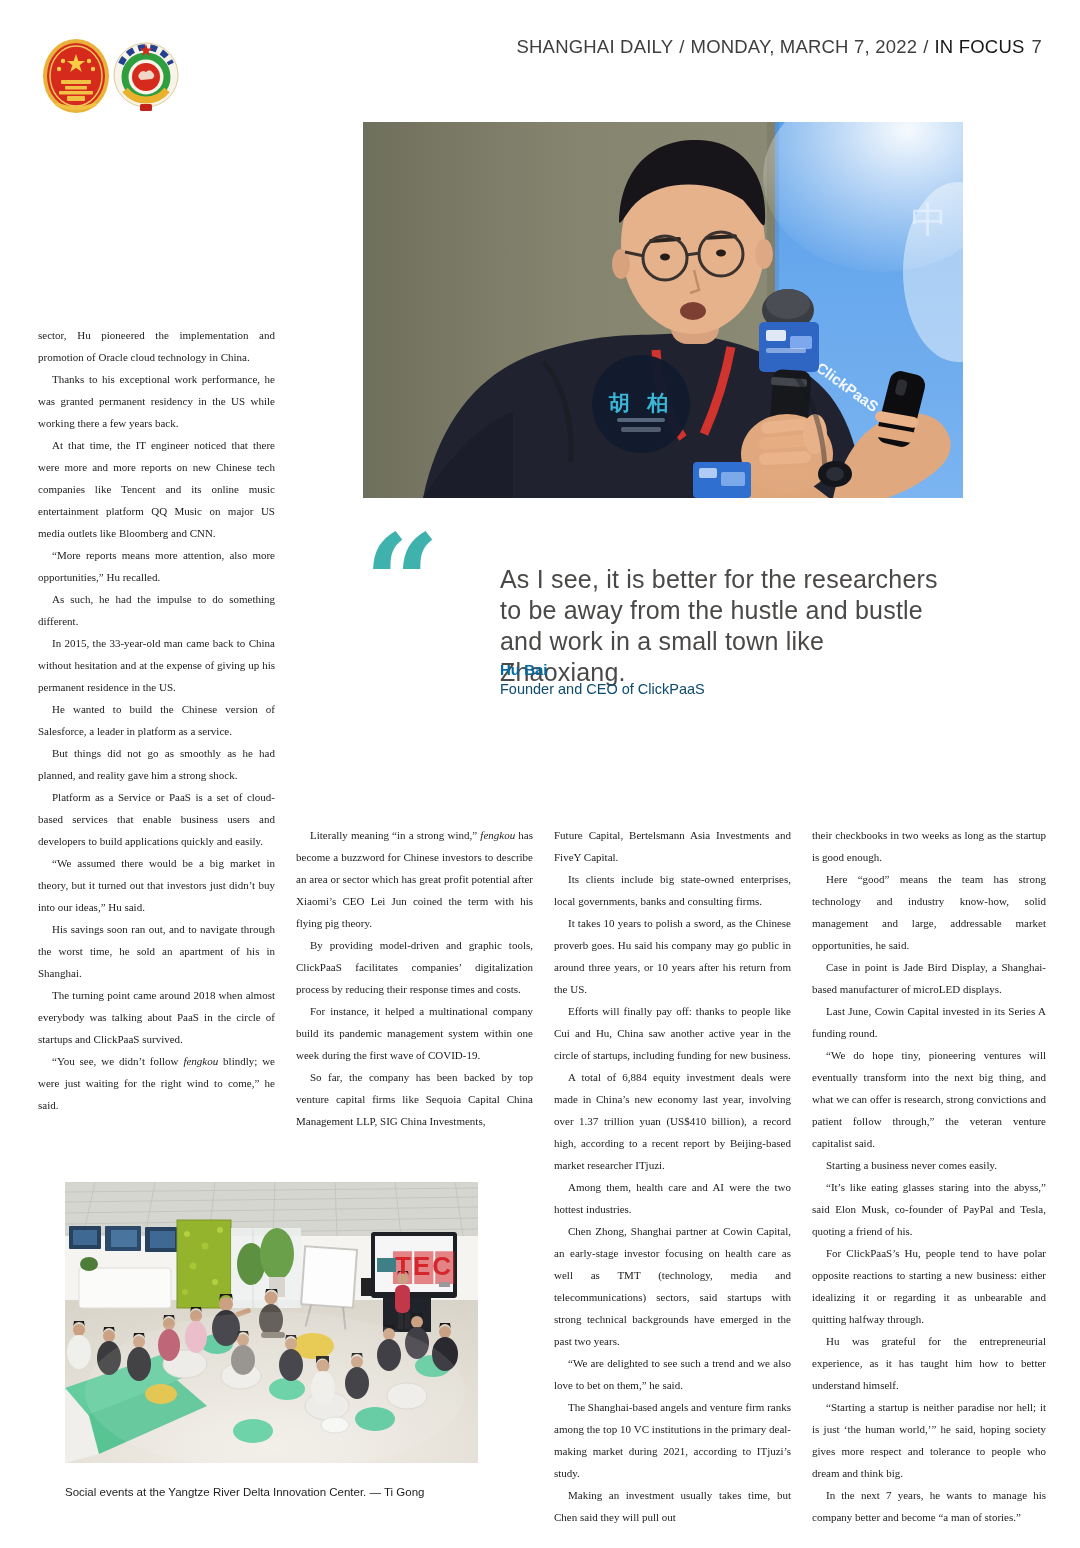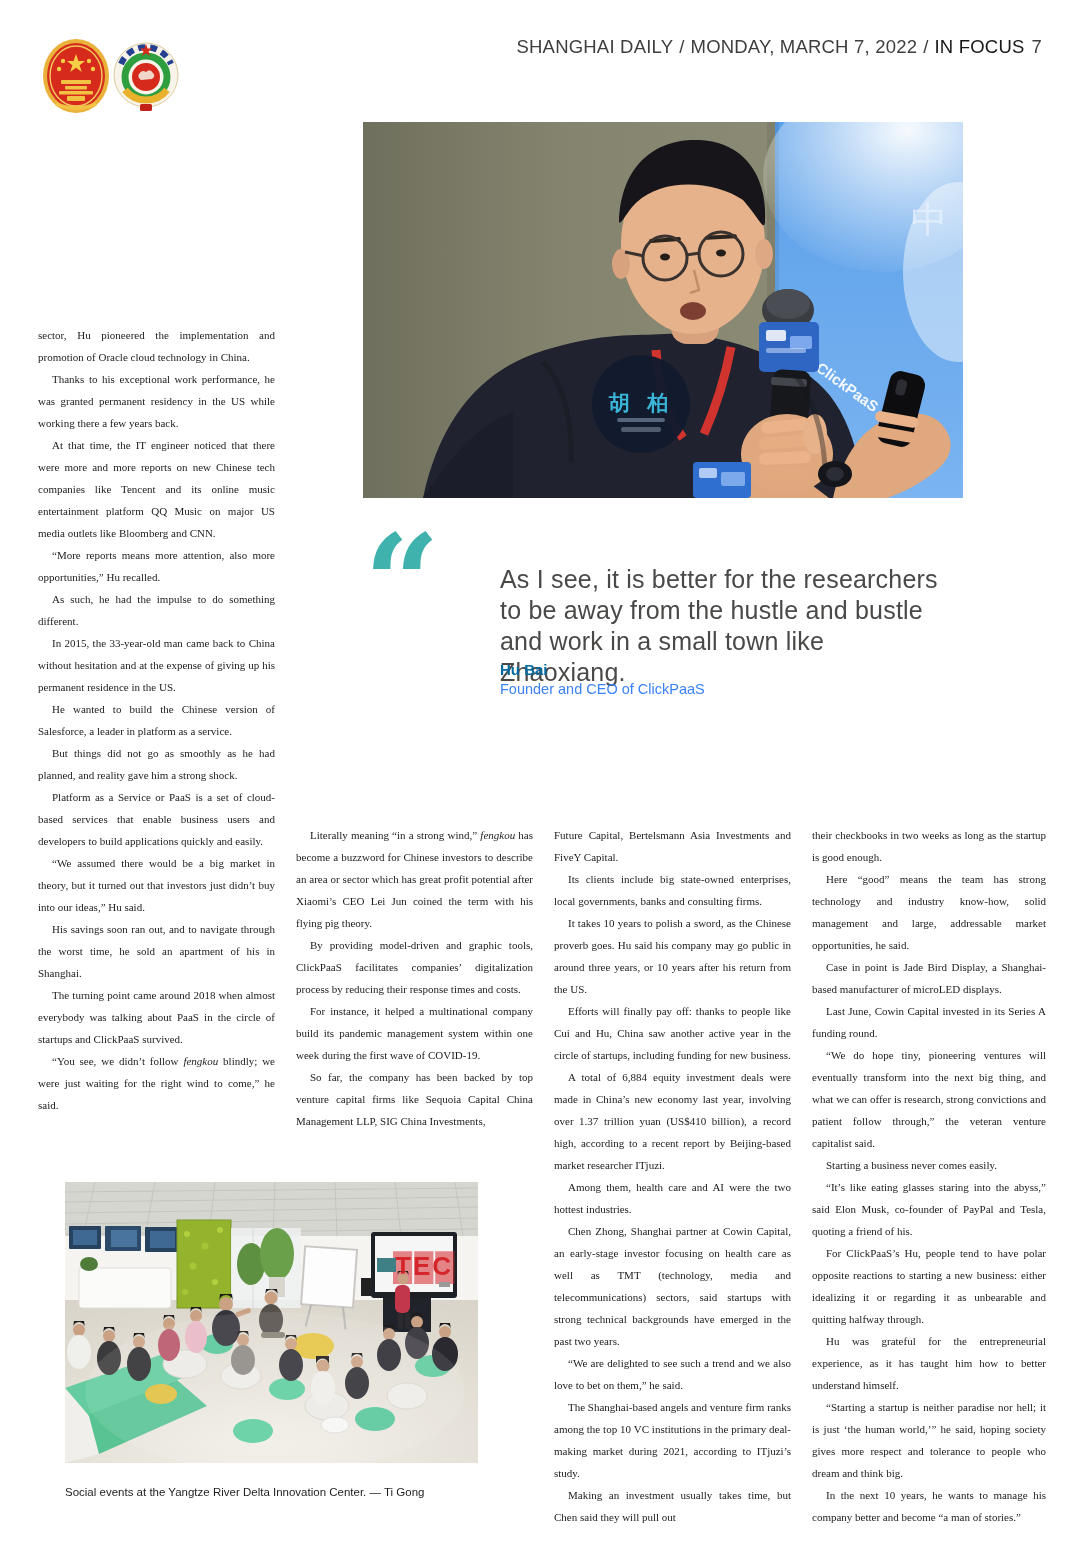--- a/index.html
+++ b/index.html
@@ -24,21 +24,21 @@
 
   
   .quote-mark{position:absolute;left:364px;top:518px;font-family:"DejaVu Serif",serif;
               font-size:132px;line-height:1;color:#3fb2ae;font-weight:bold;}
   .quote-text{position:absolute;left:500px;top:564px;width:455px;
               font-family:"Liberation Sans",sans-serif;font-size:25px;line-height:31px;
               color:#4b4947;letter-spacing:.2px;}
   .quote-author{position:absolute;left:500px;top:661px;font-family:"Liberation Sans",sans-serif;
                 font-size:15px;font-weight:bold;color:#0369a1;}
   .quote-role{position:absolute;left:500px;top:681px;font-family:"Liberation Sans",sans-serif;
-              font-size:14.5px;color:#3b82f6;}
+              font-size:14.5px;color:#0c4a6e;}
 
   
   .col{position:absolute;width:237px;font-size:11px;line-height:22px;text-align:justify;margin-top:40px;}
   .col p{margin:0;}
   .col p.ind{text-indent:14px;}
   #col1{left:38px;top:284px;}
   #col2{left:296px;top:784px;}
   #col3{left:554px;top:784px;}
   #col4{left:812px;top:784px;width:234px;}
 
@@ -215,21 +215,21 @@
       <p class="">their checkbooks in two weeks as long as the startup is good enough.</p>
       <p class="ind">Here “good” means the team has strong technology and industry know-how, solid management and large, addressable market opportunities, he said.</p>
       <p class="ind">Case in point is Jade Bird Display, a Shanghai-based manufacturer of microLED displays.</p>
       <p class="ind">Last June, Cowin Capital invested in its Series A funding round.</p>
       <p class="ind">“We do hope tiny, pioneering ventures will eventually transform into the next big thing, and what we can offer is research, strong convictions and patient follow through,” the veteran venture capitalist said.</p>
       <p class="ind">Starting a business never comes easily.</p>
       <p class="ind">“It’s like eating glasses staring into the abyss,” said Elon Musk, co-founder of PayPal and Tesla, quoting a friend of his.</p>
       <p class="ind">For ClickPaaS’s Hu, people tend to have polar opposite reactions to starting a new business: either idealizing it or regarding it as unbearable and quitting halfway through.</p>
       <p class="ind">Hu was grateful for the entrepreneurial experience, as it has taught him how to better understand himself.</p>
       <p class="ind">“Starting a startup is neither paradise nor hell; it is just ‘the human world,’” he said, hoping society gives more respect and tolerance to people who dream and think big.</p>
-      <p class="ind">In the next 10 years, he wants to manage his company better and become “a man of stories.”</p>
+      <p class="ind">In the next 7 years, he wants to manage his company better and become “a man of stories.”</p>
     </div>
 
   <div class="secondary-photo">
     <svg width="413" height="281" viewBox="0 0 413 281" preserveAspectRatio="none">
       <defs>
         <radialGradient id="floor" cx="0.5" cy="0.9" r="1">
           <stop offset="0" stop-color="#f2efe8"></stop>
             <stop offset="1" stop-color="#d9d4c9"></stop>
         </radialGradient>
       </defs>

